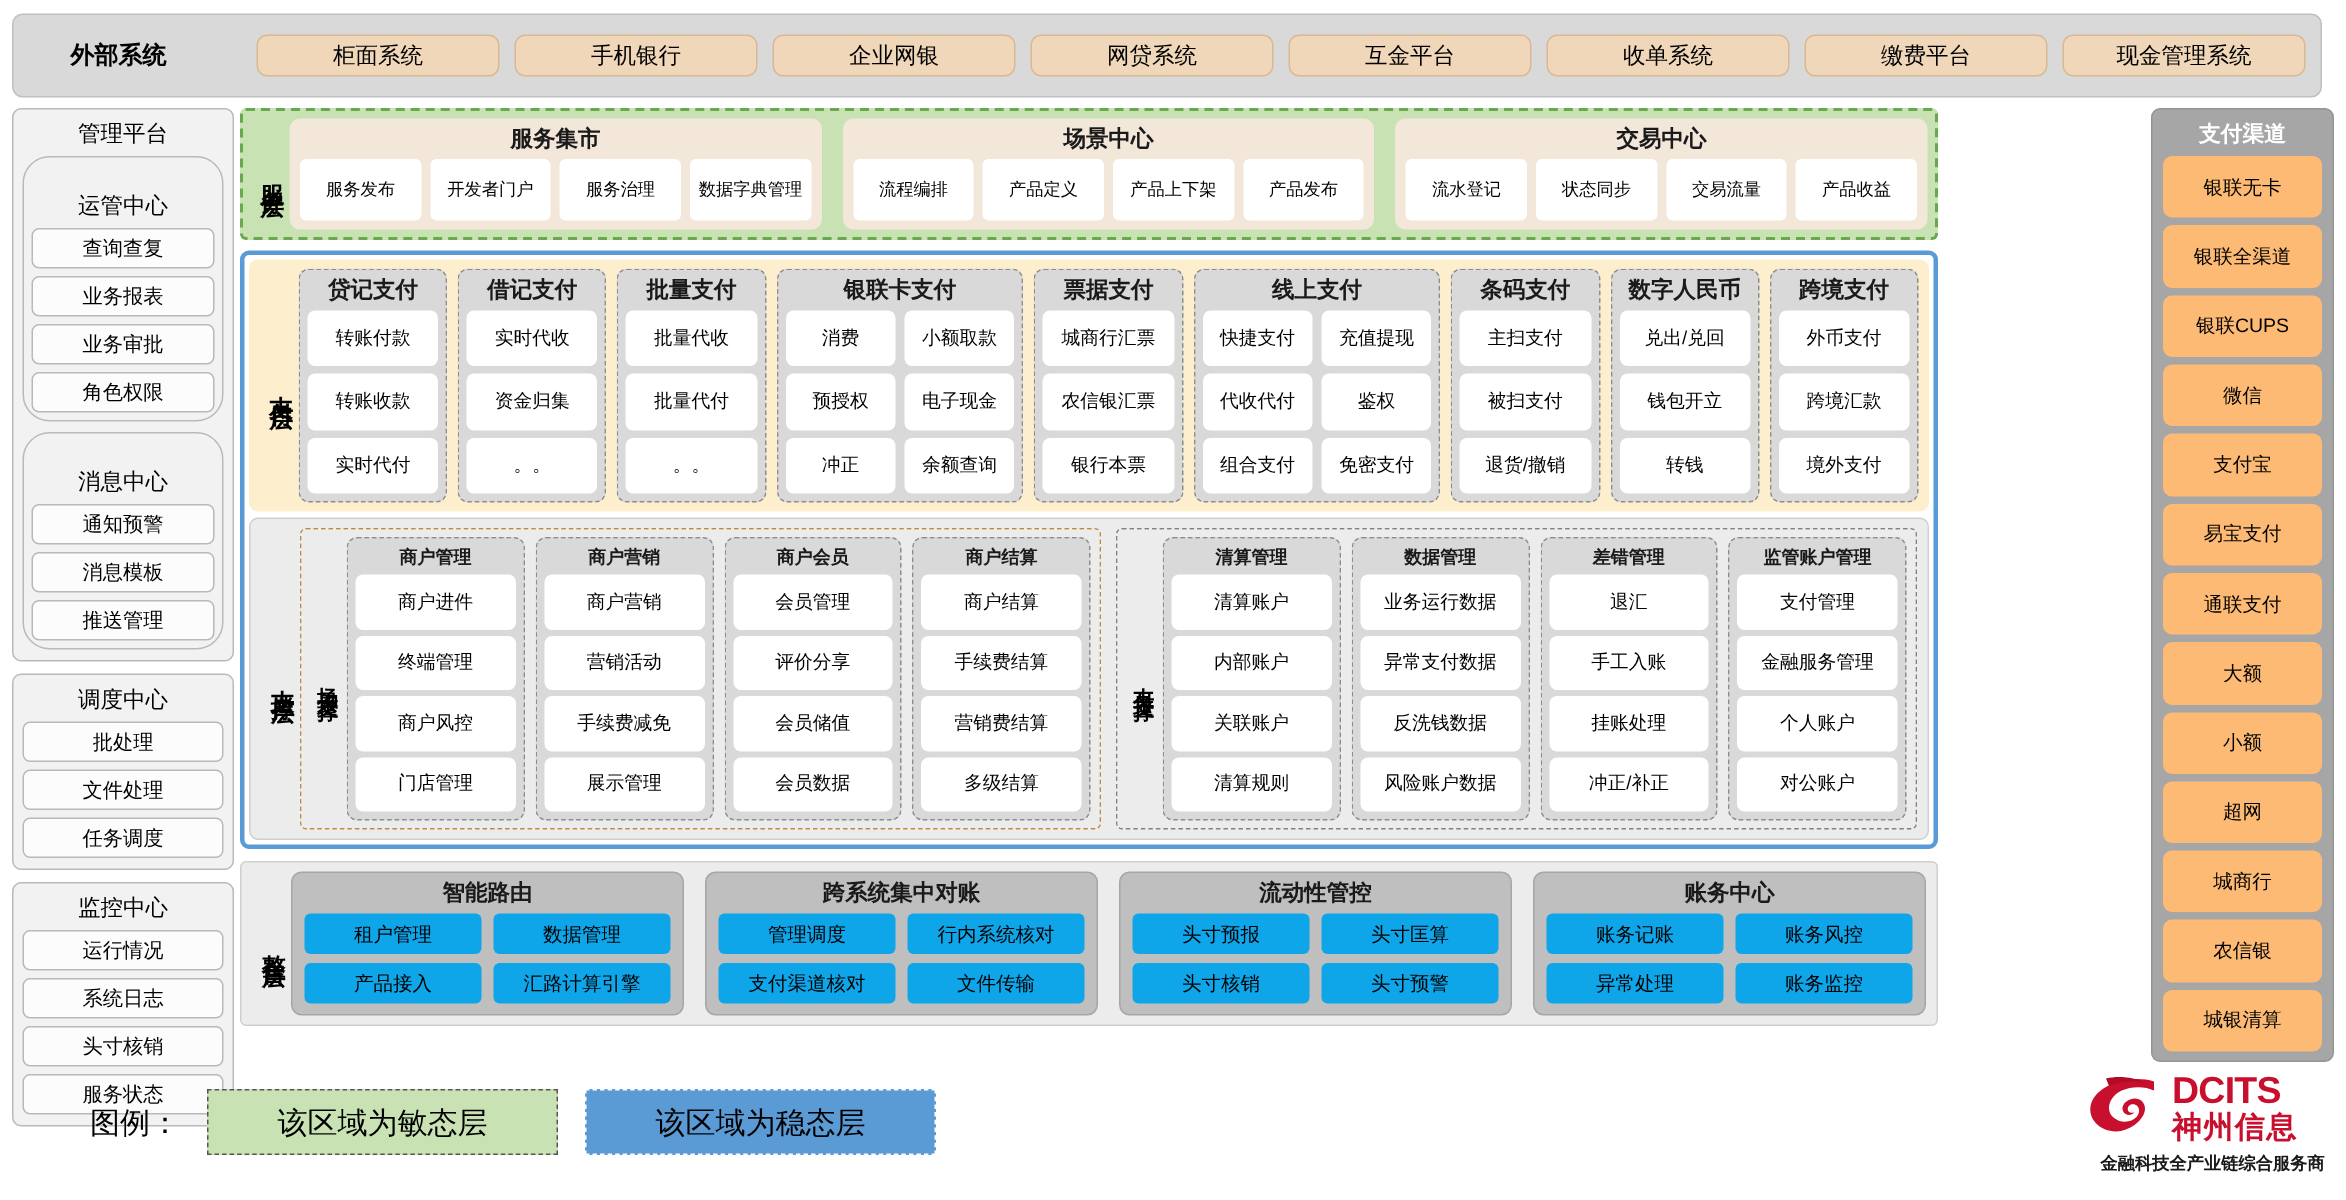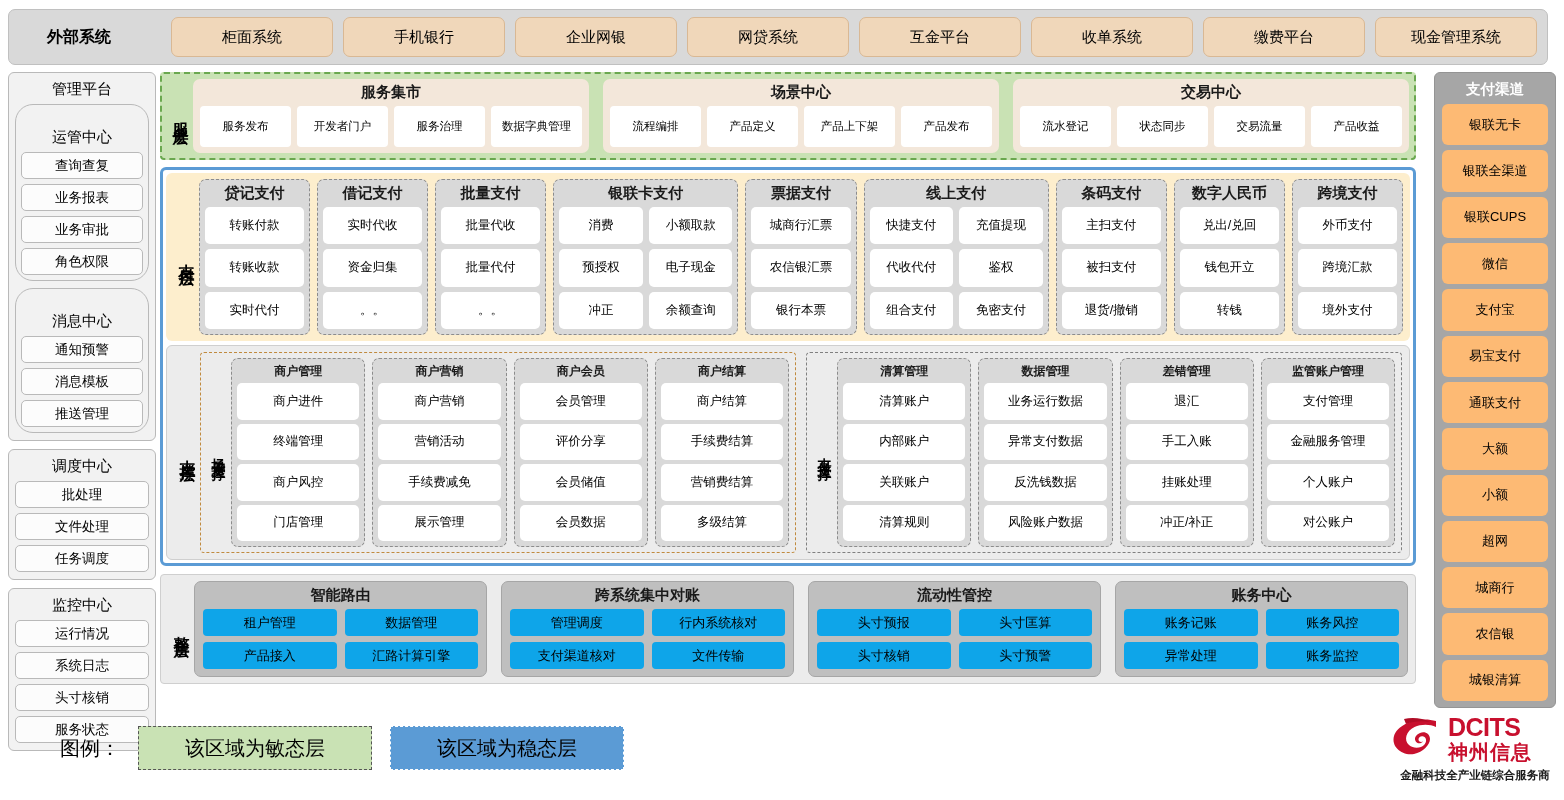--- a/index.html
+++ b/index.html
@@ -12,21 +12,21 @@
 
   
   .ext-bar{
     position:absolute;left:8px;top:9px;width:1540px;height:56px;
     background:#d9d9d9;border:1px solid #c0c0c0;border-radius:7px;
     display:flex;align-items:center;box-sizing:border-box;padding:0 10px;
   }
   .ext-title{
     font-weight:bold;font-size:16px;color:#000;width:120px;text-align:center;flex:0 0 120px;
   }
-  .ext-items{flex:1;display:flex;gap:10px;height:40px;margin-left:32px;}
+  .ext-items{flex:1;display:flex;gap:10px;height:28px;margin-left:32px;}
   .ext-item{
     flex:1;background:#f0d7ba;border:1px solid #d9b894;border-radius:7px;
     display:flex;align-items:center;justify-content:center;font-size:15px;color:#000;
   }
 
   
   .left-col{
     position:absolute;left:8px;top:72px;width:148px;
     display:flex;flex-direction:column;gap:8px;
   }
@@ -44,21 +44,21 @@
   .sub-panel:last-child{margin-bottom:0;}
   .leaf{
     background:#fcfcfc;border:1px solid #b9b9b9;border-radius:5px;
     font-size:13.5px;text-align:center;padding:3.5px 2px;margin-bottom:5px;color:#000;
     white-space:nowrap;
   }
   .leaf:last-child{margin-bottom:0;}
 
   
   .center-col{
-    position:absolute;left:160px;top:72px;width:1256px;
+    position:absolute;left:160px;top:72px;width:1132px;
   }
 
   
   .svc-layer{
     background:#c9e2b4;border:2px dashed #6aa84f;border-radius:4px;
     display:flex;align-items:stretch;padding:5px;box-sizing:border-box;height:88px;
   }
   .vlabel{
     flex:0 0 26px;display:flex;align-items:center;justify-content:center;
     font-weight:bold;font-size:16px;writing-mode:vertical-rl;letter-spacing:4px;color:#000;

